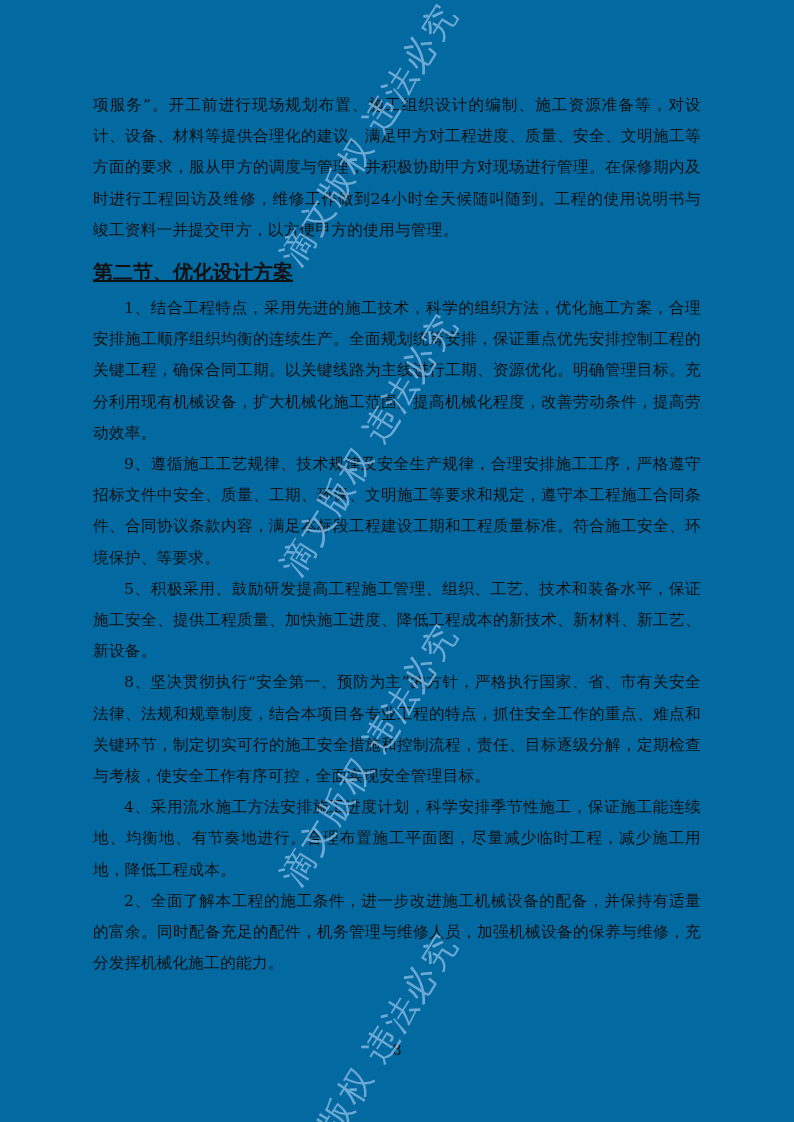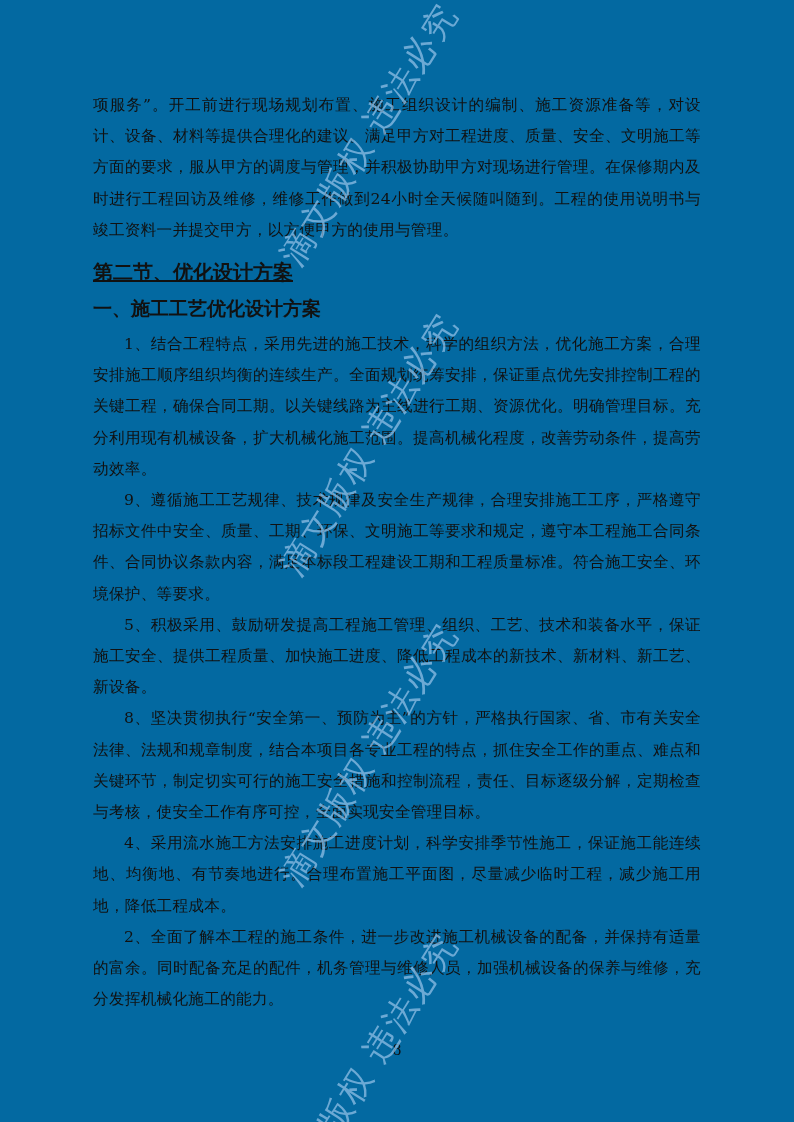--- a/index.html
+++ b/index.html
@@ -54,21 +54,20 @@
       letter-spacing: 2px;
     }
   </style>
 </head>
 <body>
 
 <div class="page">
   <div class="content">
     <p class="para">项服务”。开工前进行现场规划布置、施工组织设计的编制、施工资源准备等，对设计、设备、材料等提供合理化的建议。满足甲方对工程进度、质量、安全、文明施工等方面的要求，服从甲方的调度与管理，并积极协助甲方对现场进行管理。在保修期内及时进行工程回访及维修，维修工作做到24小时全天候随叫随到。工程的使用说明书与竣工资料一并提交甲方，以方便甲方的使用与管理。</p>
     <div class="h1">第二节、优化设计方案</div>
-    <div class="h2">一、施工工艺优化设计方案</div>
     <p class="para indent">1、结合工程特点，采用先进的施工技术，科学的组织方法，优化施工方案，合理安排施工顺序组织均衡的连续生产。全面规划统筹安排，保证重点优先安排控制工程的关键工程，确保合同工期。以关键线路为主线进行工期、资源优化。明确管理目标。充分利用现有机械设备，扩大机械化施工范围。提高机械化程度，改善劳动条件，提高劳动效率。</p>
     <p class="para indent">9、遵循施工工艺规律、技术规律及安全生产规律，合理安排施工工序，严格遵守招标文件中安全、质量、工期、环保、文明施工等要求和规定，遵守本工程施工合同条件、合同协议条款内容，满足本标段工程建设工期和工程质量标准。符合施工安全、环境保护、等要求。</p>
     <p class="para indent">5、积极采用、鼓励研发提高工程施工管理、组织、工艺、技术和装备水平，保证施工安全、提供工程质量、加快施工进度、降低工程成本的新技术、新材料、新工艺、新设备。</p>
     <p class="para indent">8、坚决贯彻执行“安全第一、预防为主”的方针，严格执行国家、省、市有关安全法律、法规和规章制度，结合本项目各专业工程的特点，抓住安全工作的重点、难点和关键环节，制定切实可行的施工安全措施和控制流程，责任、目标逐级分解，定期检查与考核，使安全工作有序可控，全面实现安全管理目标。</p>
     <p class="para indent">4、采用流水施工方法安排施工进度计划，科学安排季节性施工，保证施工能连续地、均衡地、有节奏地进行。合理布置施工平面图，尽量减少临时工程，减少施工用地，降低工程成本。</p>
     <p class="para indent">2、全面了解本工程的施工条件，进一步改进施工机械设备的配备，并保持有适量的富余。同时配备充足的配件，机务管理与维修人员，加强机械设备的保养与维修，充分发挥机械化施工的能力。</p>
   </div>
 
   <div class="page-number">8</div>
 

